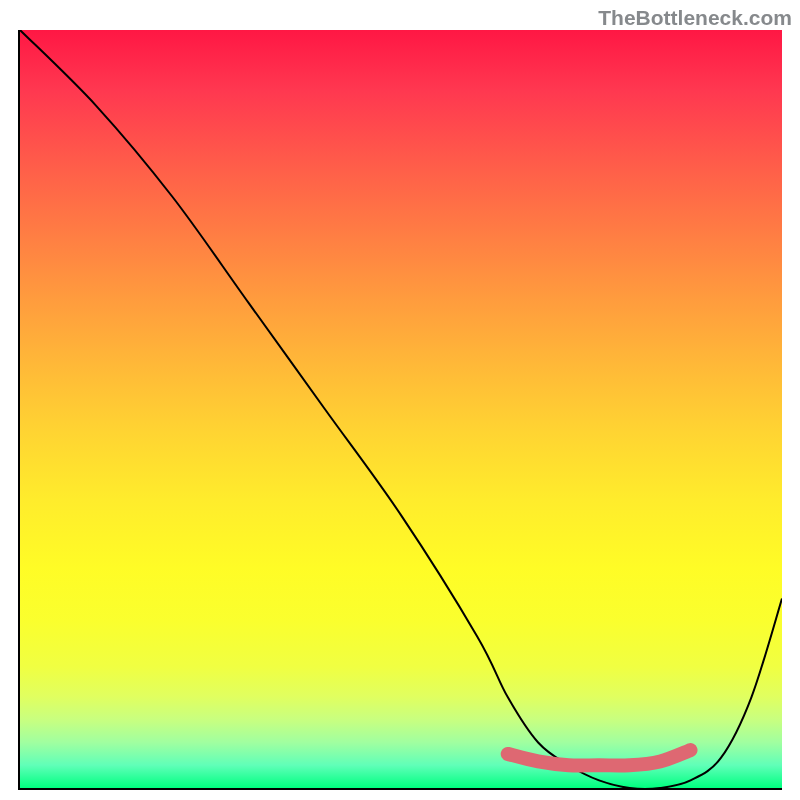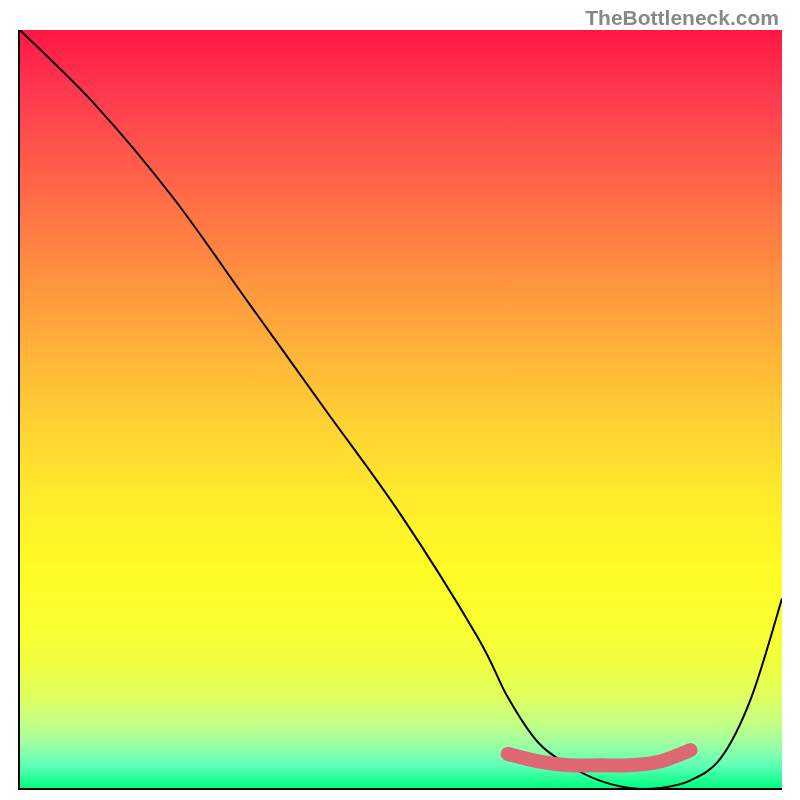--- a/index.html
+++ b/index.html
@@ -10,21 +10,21 @@
     body {
       width: 800px;
       height: 800px;
       position: relative;
       font-family: Arial, sans-serif;
       background: #fff;
     }
     .watermark {
       position: absolute;
       top: 6px;
-      right: 21px;
+      right: 8px;
       font-size: 21px;
       color: #86898c;
       font-weight: bold;
       z-index: 10;
     }
     .chart-container {
       position: absolute;
       top: 30px;
       left: 18px;
       width: 764px;

